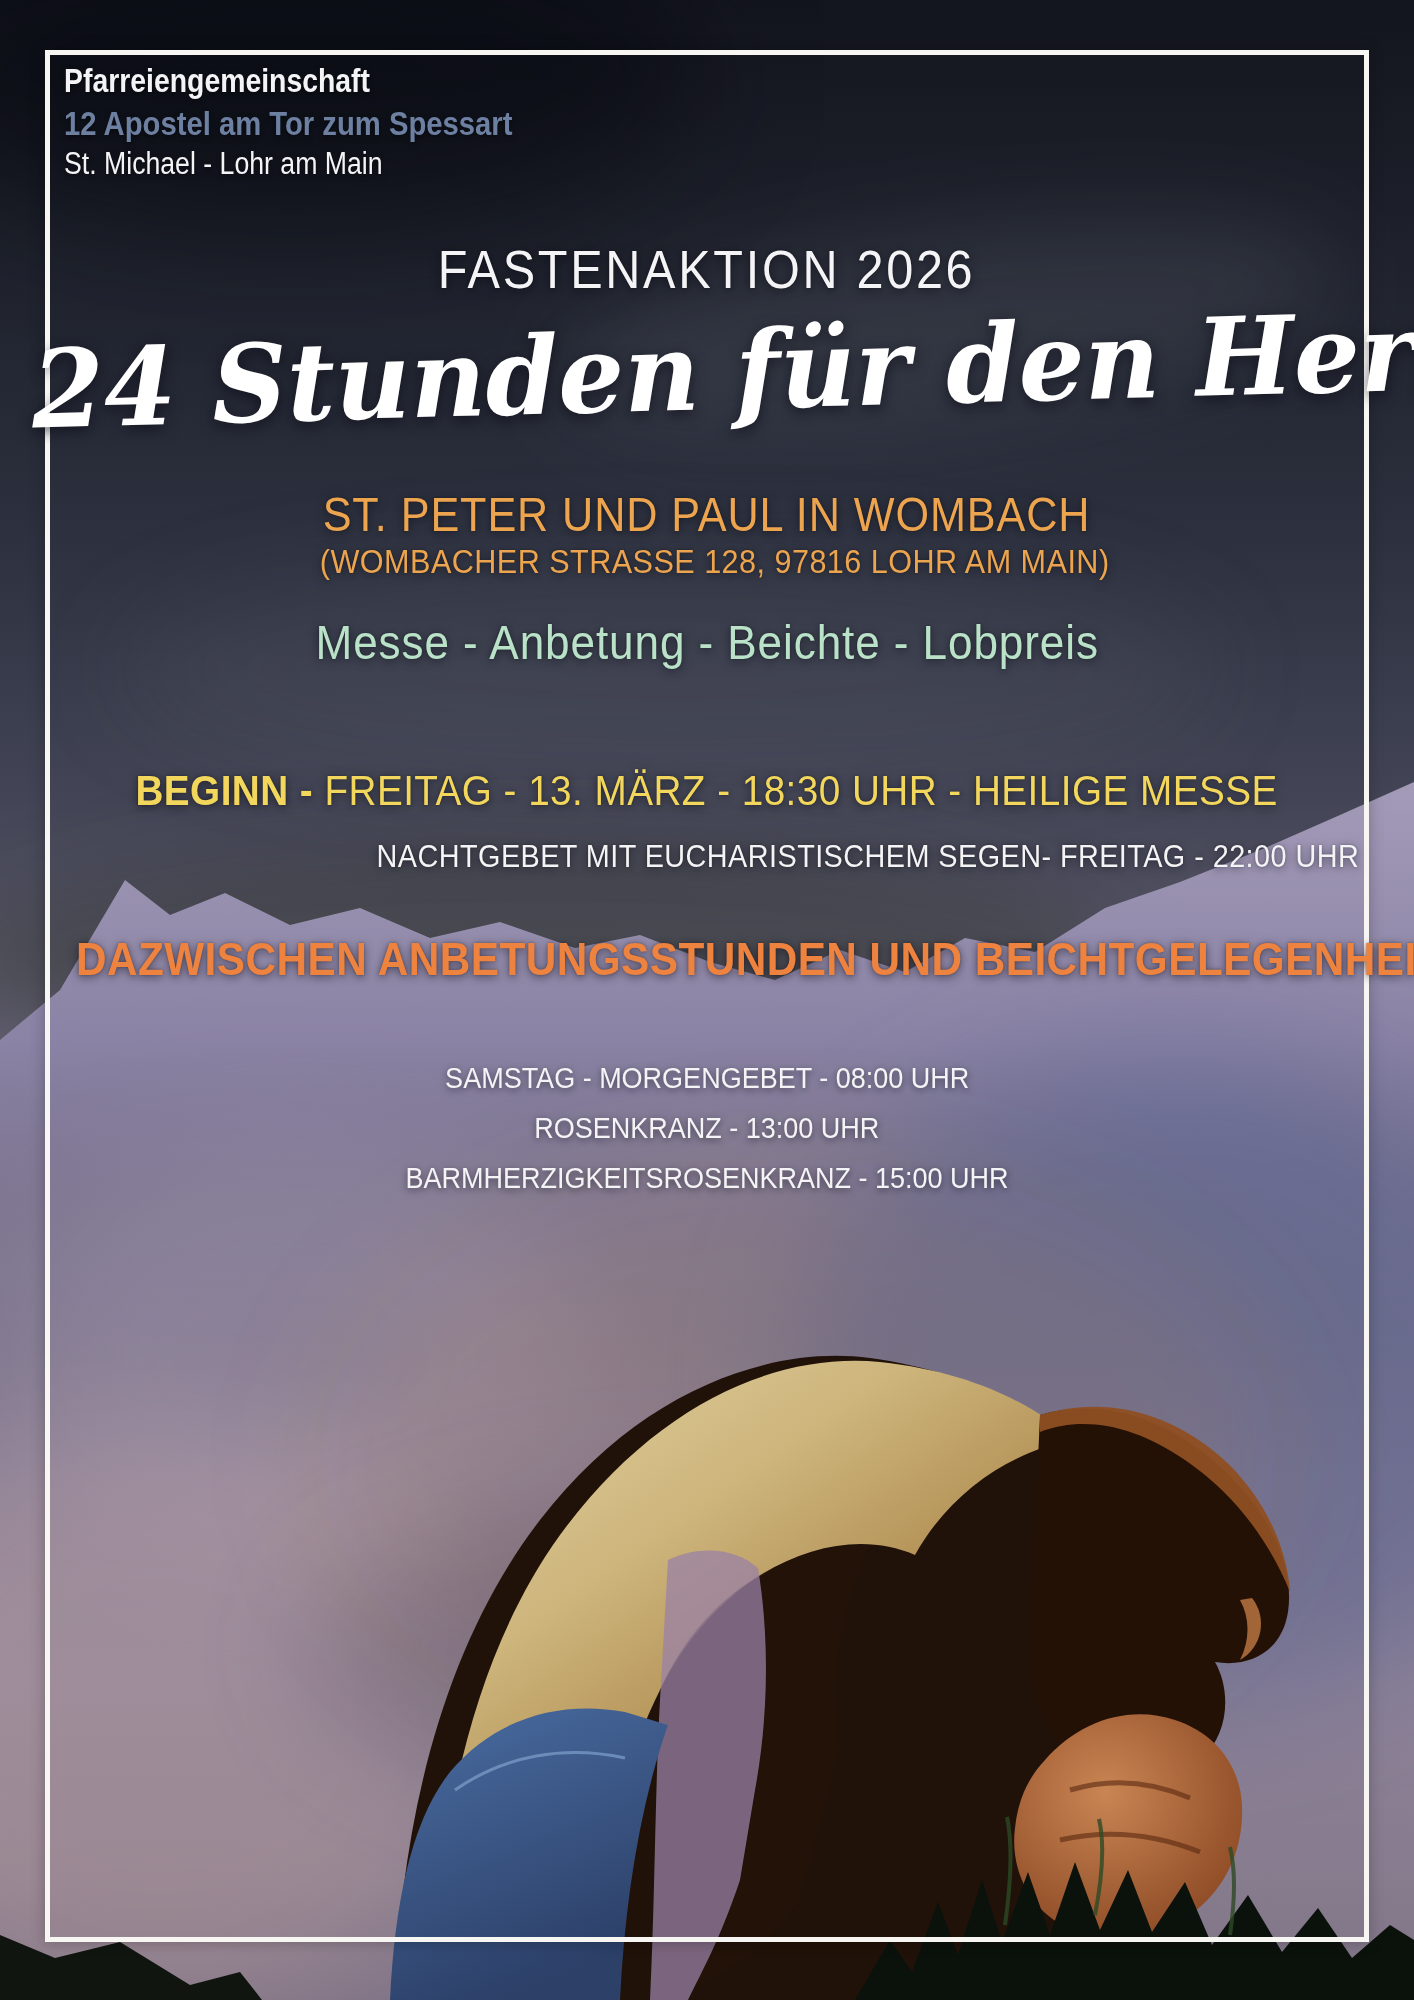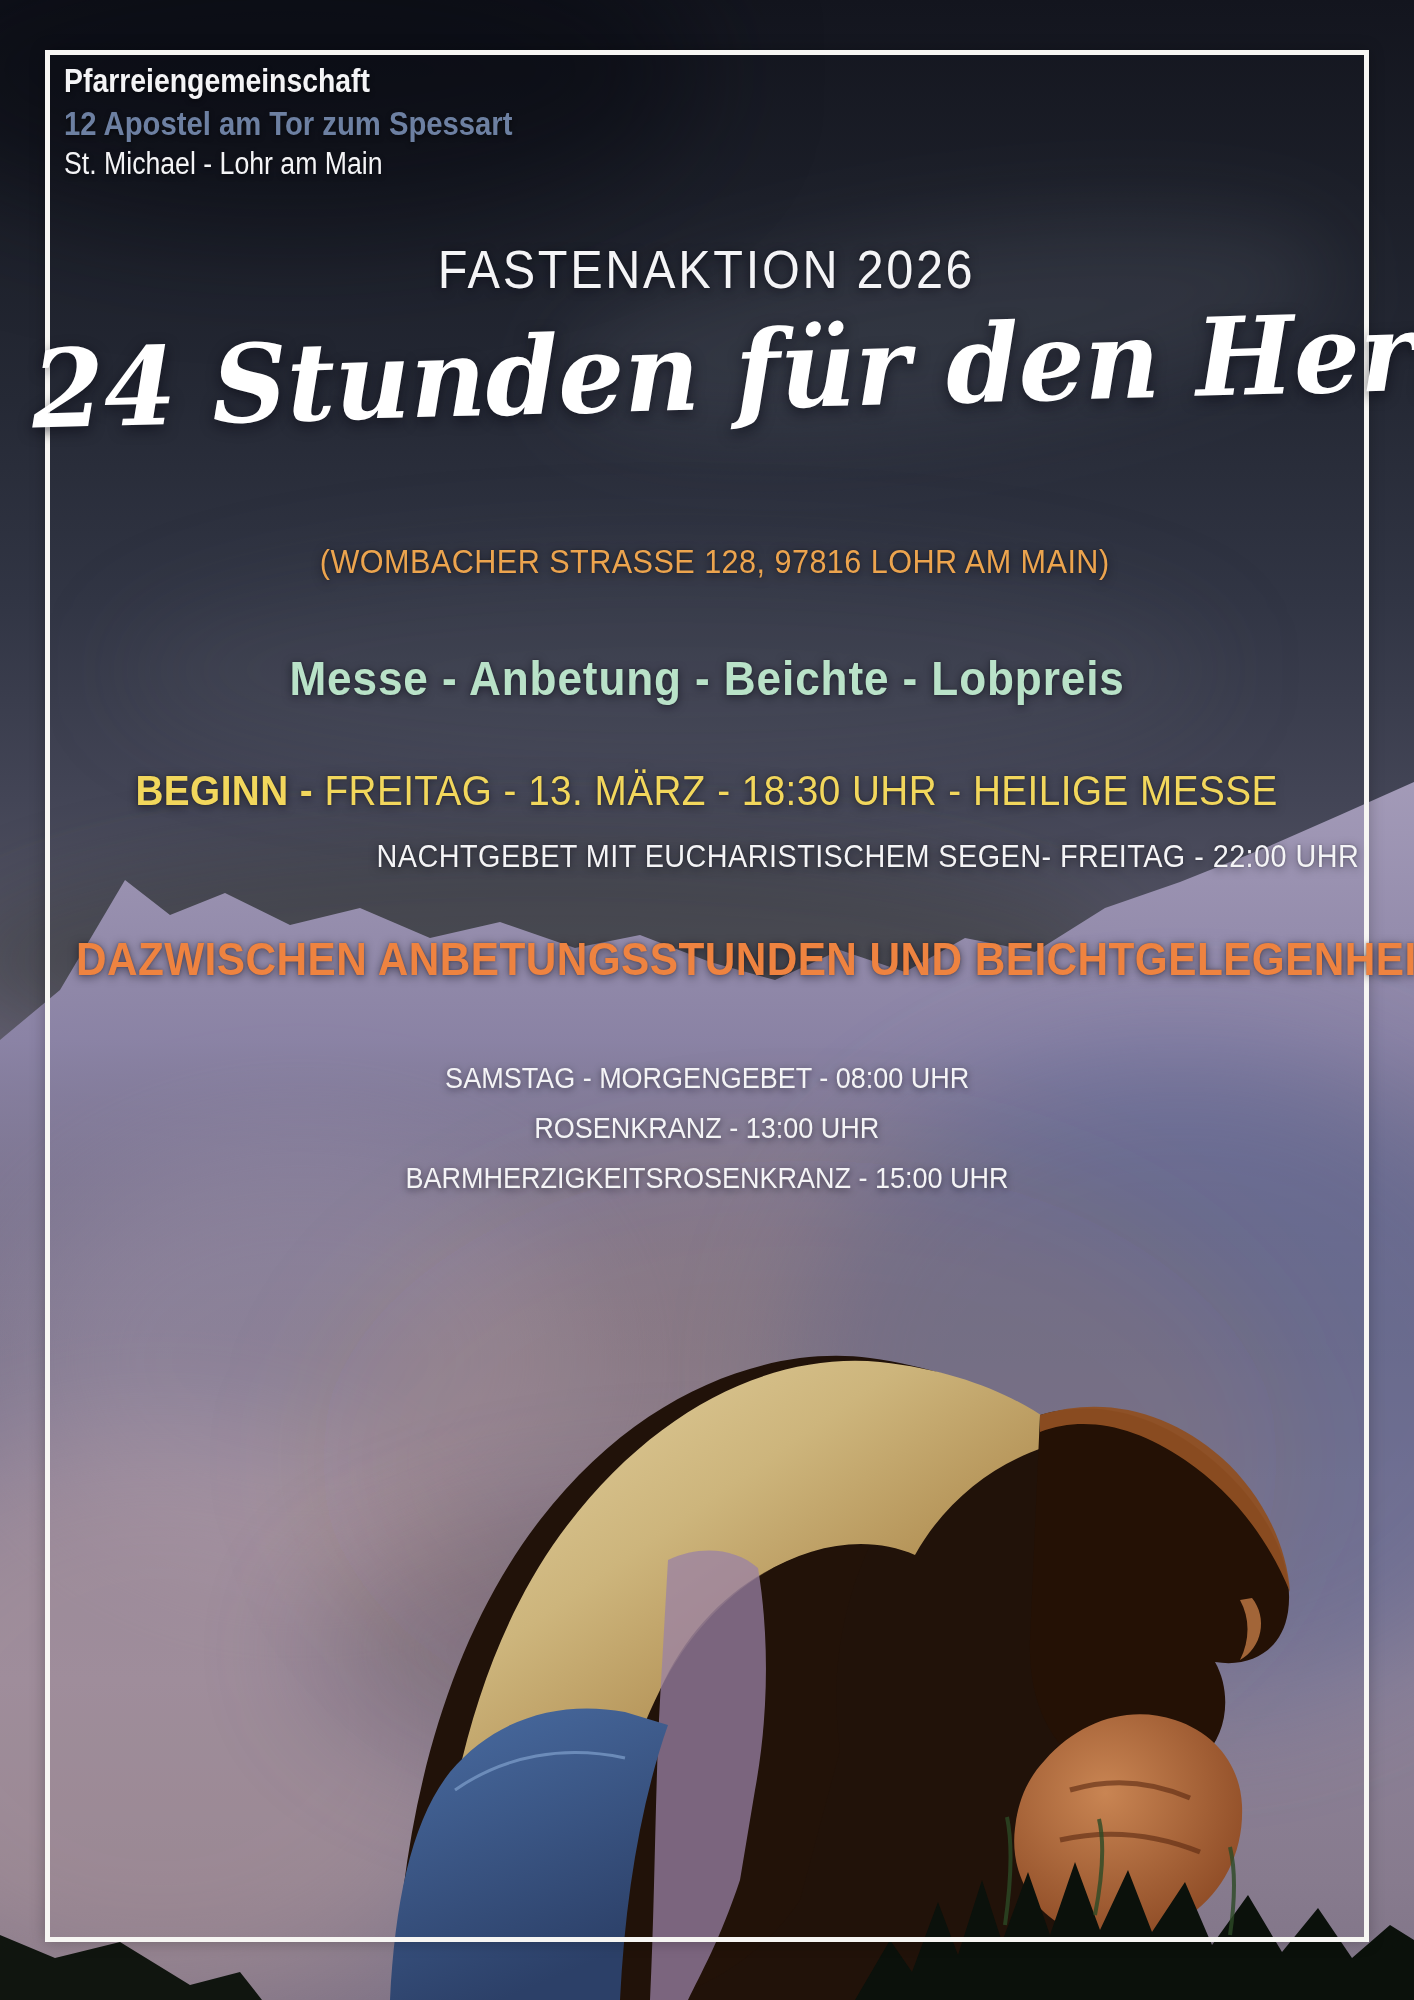--- a/index.html
+++ b/index.html
@@ -37,21 +37,21 @@
   .logo-l1 { font-size:33px; font-weight:600; color:var(--c-white,#f2f2f4); line-height:42px; }
   .logo-l2 { font-size:34px; font-weight:700; color:var(--c-slate,#6d80a2); line-height:42px; }
   .logo-l3 { font-size:31px; font-weight:400; color:var(--c-white,#eceef2); line-height:40px; }
   .eyebrow { top:238px; font-size:54px; font-weight:400; letter-spacing:3px; color:var(--c-white,#f4f4f6); }
   .script  { top:306px; font-size:108px; color:#ffffff;
              font-family:"DejaVu Serif", serif; font-style:italic; font-weight:600;
              text-shadow:0 4px 14px rgba(8,8,18,.6); }
   .script .cond { transform:scaleX(.96) rotate(-1.5deg); }
   .location { top:487px; font-size:48px; letter-spacing:1px; color:var(--c-orange-light,#eca44e); }
   .address  { top:542px; font-size:34px; letter-spacing:.5px; color:var(--c-orange-light,#eca44e);margin-left:8px; }
-  .subjects { top:650px; font-size:49px; font-weight:700; letter-spacing:1px; color:var(--c-mint,#b9e2c8); }
+  .subjects { top:614px; font-size:49px; font-weight:400; letter-spacing:1px; color:var(--c-mint,#b9e2c8); }
   .begin, .end { font-size:43px; color:var(--c-yellow,#f2d75c); letter-spacing:.5px; }
   .begin { top:766px; }
   .end   { top:1254px; }
   .bold-label { font-weight:700; }
   .thin-rest  { font-weight:400; }
   .night { top:838px; font-size:32px; color:var(--c-white,#f5f4f6); letter-spacing:.5px;text-align:right; }
   .between { top:931px; font-size:47px; font-weight:700; letter-spacing:.5px; color:var(--c-orange-strong,#ee8340); }
   .items { top:1053px; font-size:30px; color:var(--c-white,#f5f4f6); line-height:50px; }
   .items div { text-shadow:0 2px 8px rgba(8,8,18,.55); }
 </style>
@@ -148,20 +148,21 @@
   <div class="frame"></div>
 
   <div class="logo">
     <span class="logo-l1">Pfarreiengemeinschaft</span>
     <span class="logo-l2">12 Apostel am Tor zum Spessart</span>
     <span class="logo-l3">St. Michael - Lohr am Main</span>
   </div>
 
   <div class="txt eyebrow"><span class="cond">FASTENAKTION 2026</span></div>
   <div class="txt script"><span class="cond">24 Stunden für den Herrn</span></div>
+  <div class="txt location"><span class="cond">ST. PETER UND PAUL IN WOMBACH</span></div>
   <div class="txt address"><span class="cond">(WOMBACHER STRASSE 128, 97816 LOHR AM MAIN)</span></div>
   <div class="txt subjects"><span class="cond">Messe - Anbetung - Beichte - Lobpreis</span></div>
 
   <div class="txt begin">
     <span class="cond">
       <span class="bold-label">BEGINN -</span><span class="thin-rest"> FREITAG - 13. MÄRZ - 18:30 UHR - HEILIGE MESSE</span>
     </span>
   </div>
   <div class="txt night"><span class="cond">NACHTGEBET MIT EUCHARISTISCHEM SEGEN- FREITAG - 22:00 UHR</span></div>
   <div class="txt between"><span class="cond">DAZWISCHEN ANBETUNGSSTUNDEN UND BEICHTGELEGENHEIT</span></div>

